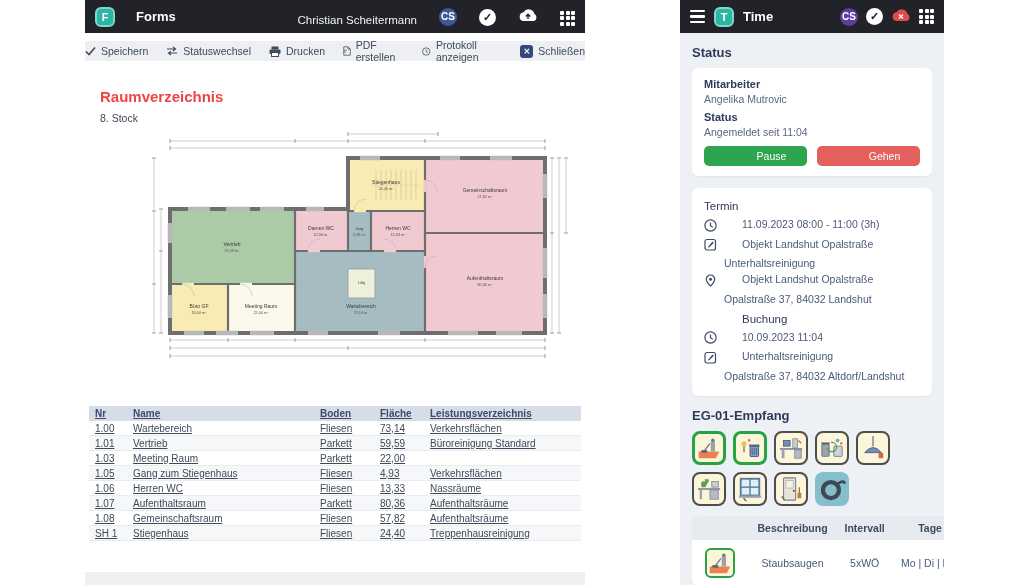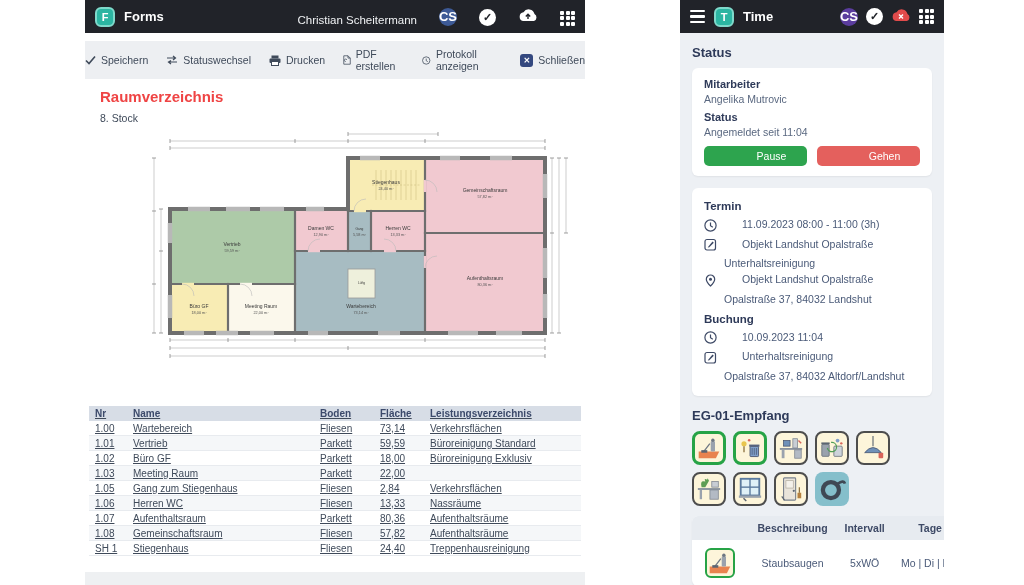--- a/index.html
+++ b/index.html
@@ -2,32 +2,32 @@
 <html><head>
 <meta charset="utf-8">
 <style>
   * { margin:0; padding:0; box-sizing:border-box; }
   html,body { width:1024px; height:585px; background:#ffffff; font-family:"Liberation Sans", sans-serif; overflow:hidden; }
 
   
   .panel-left { position:absolute; left:85px; top:0; width:500px; height:585px; background:#ffffff; }
   .app-header { position:absolute; left:0; top:0; right:0; height:33px; background:#212329; display:flex; align-items:center; padding:0 10px; color:#fff; }
   .badge { width:20px; height:20px; border-radius:6px; background:#2cb5a2; border:2px solid #7fd9cb; color:#fff; font-size:11px; font-weight:bold; display:flex; align-items:center; justify-content:center; flex:0 0 auto; }
-  .app-title { font-size:13px; font-weight:bold; color:#fff; margin-left:9px; }
+  .app-title { font-size:13px; font-weight:bold; color:#fff; margin-left:21px; }
   .logo { position:absolute; left:0; right:0; text-align:center; font-size:16px; font-style:italic; color:#b9bec4; letter-spacing:-1px; pointer-events:none; }
   .header-right { margin-left:auto; display:flex; align-items:flex-end; gap:22px; z-index:2; }
   .user-name { font-size:11.5px; color:#f0f2f4; }
-  .avatar { width:18px; height:18px; border-radius:50%; color:#fff; font-size:13px; font-weight:bold; display:flex; align-items:center; justify-content:center; }
+  .avatar { width:18px; height:18px; border-radius:50%; color:#fff; font-size:10px; font-weight:bold; display:flex; align-items:center; justify-content:center; }
   .avatar.blue { background:#3d5a96; }
   .avatar.purple { background:#5b3d9e; }
   .circle-check { width:17px; height:17px; border-radius:50%; background:#fff; color:#212329; font-size:11px; font-weight:bold; display:flex; align-items:center; justify-content:center; }
   .grid-icon { display:grid; grid-template-columns:repeat(3,4px); grid-template-rows:repeat(3,4px); gap:1.5px; }
   .grid-icon span { background:#fff; border-radius:1px; }
 
-  .toolbar { position:absolute; left:0; top:41px; right:0; height:38px; background:#edeff2; display:flex; align-items:center; justify-content:center; gap:18px; }
+  .toolbar { position:absolute; left:0; top:41px; right:0; height:20px; background:#edeff2; display:flex; align-items:center; justify-content:center; gap:18px; }
   .tb-item { display:flex; align-items:center; gap:5px; font-size:10.5px; color:#3f4a5a; cursor:pointer; }
   .tb-item svg { display:block; }
   .close-box { width:13px; height:13px; background:#34487f; border-radius:3px; color:#fff; font-size:8px; display:flex; align-items:center; justify-content:center; font-weight:bold; }
 
   .page-title { position:absolute; left:15px; top:88px; font-size:15px; font-weight:bold; color:#ef4444; }
   .page-subtitle { position:absolute; left:15px; top:112px; font-size:10.5px; color:#3f4a5a; }
 
   .floorplan { position:absolute; left:63px; top:128px; }
   .fp-name { font-size:5px; fill:#3a3a3a; text-anchor:middle; }
   .fp-area { font-size:3.8px; fill:#555; text-anchor:middle; }
@@ -56,21 +56,21 @@
   .fld-label { font-size:11px; font-weight:bold; color:#2e3a59; margin-bottom:3px; }
   .fld-value { font-size:10.5px; color:#5a6880; margin-bottom:6px; }
   .btn-row { display:flex; gap:10px; margin-top:8px; }
   .btn { flex:1; height:20px; border:none; border-radius:5px; color:#fff; font-size:10.5px; font-family:inherit; cursor:pointer;padding-left:32px; }
   .btn.green { background:#2da44e; }
   .btn.red { background:#e4605d; }
 
   .icon-line { display:flex; gap:25px; font-size:10.5px; color:#4a5a78; margin-bottom:4px; align-items:flex-start; }
   .icon-line .ic { flex:0 0 13px; margin-top:0.5px; }
   .indent-line { margin-left:20px; font-size:10.5px; color:#4a5a78; margin-bottom:4px; }
-  .sub-heading { font-size:11.5px; font-weight:bold; color:#2e3a59; margin:2px 0 6px; }
+  .sub-heading { font-size:11.5px; font-weight:normal; color:#2e3a59; margin:2px 0 6px; }
 
   .tiles { display:flex; flex-wrap:wrap; gap:7px; width:215px; margin-bottom:10px; }
   .tile { width:34px; height:34px; border-radius:8px; border:2px solid #4d4d4d; background:#fdf5da; display:flex; align-items:center; justify-content:center; padding:2px; cursor:pointer; }
   .tile.selected { border:3px solid #27a346; }
   .tile.teal { background:#85bfcb; border:none; }
   .tile svg { width:100%; height:100%; }
 
   .tasks-card { background:#fff; border-radius:6px; overflow:hidden; width:276px; box-shadow:0 1px 2px rgba(0,0,0,0.06); }
   .tasks-table { border-collapse:collapse; width:276px; font-size:10.5px; color:#3e4a66; }
   .tasks-table th { background:#e7ebf0; font-weight:bold; padding:6px 4px; text-align:center; font-size:10.5px; }
@@ -333,38 +333,31 @@
           <td>Verkehrsflächen</td>
         </tr>
         <tr>
           <td>1.01</td>
           <td>Vertrieb</td>
           <td>Parkett</td>
           <td>59,59</td>
           <td>Büroreinigung Standard</td>
         </tr>
         <tr>
-          <td>1.02</td>
-          <td>Büro GF</td>
-          <td>Parkett</td>
-          <td>18,00</td>
-          <td>Büroreinigung Exklusiv</td>
-        </tr>
-        <tr>
           <td>1.03</td>
           <td>Meeting Raum</td>
           <td>Parkett</td>
           <td>22,00</td>
           <td></td>
         </tr>
         <tr>
           <td>1.05</td>
           <td>Gang zum Stiegenhaus</td>
           <td>Fliesen</td>
-          <td>2,84</td>
+          <td>4,93</td>
           <td>Verkehrsflächen</td>
         </tr>
         <tr>
           <td>1.06</td>
           <td>Herren WC</td>
           <td>Fliesen</td>
           <td>13,33</td>
           <td>Nassräume</td>
         </tr>
         <tr>
@@ -459,21 +452,21 @@
       <div class="indent-line">Unterhaltsreinigung</div>
       <div class="icon-line">
           <span class="ic"><svg width="13" height="13" viewBox="0 0 13 13">
               <path d="M6.5 1 A4.2 4.2 0 0 1 10.7 5.2 C10.7 8 6.5 12 6.5 12 C6.5 12 2.3 8 2.3 5.2 A4.2 4.2 0 0 1 6.5 1 Z" fill="none" stroke="#3e4a66" stroke-width="1.2"></path>
               <circle cx="6.5" cy="5.2" r="1.5" fill="#3e4a66"></circle>
             </svg></span>
           <span>Objekt Landshut Opalstraße</span>
         </div>
       <div class="indent-line">Opalstraße 37, 84032 Landshut</div>
 
-      <div class="sub-heading" style="margin-top:8px;">Buchung</div>
+      <div class="sub-heading" style="margin-top:8px;margin-left:38px;">Buchung</div>
       <div class="icon-line">
           <span class="ic"><svg width="13" height="13" viewBox="0 0 13 13">
               <circle cx="6.5" cy="6.5" r="5.6" fill="none" stroke="#3e4a66" stroke-width="1.2"></circle>
               <path d="M6.5 3.4 V6.7 L8.8 8.2" stroke="#3e4a66" stroke-width="1.2" fill="none"></path>
             </svg></span>
           <span>10.09.2023 11:04</span>
         </div>
       <div class="icon-line">
           <span class="ic"><svg width="13" height="13" viewBox="0 0 13 13">
               <rect x="1" y="1.5" width="10.5" height="10.5" rx="2" fill="none" stroke="#3e4a66" stroke-width="1.2"></rect>

